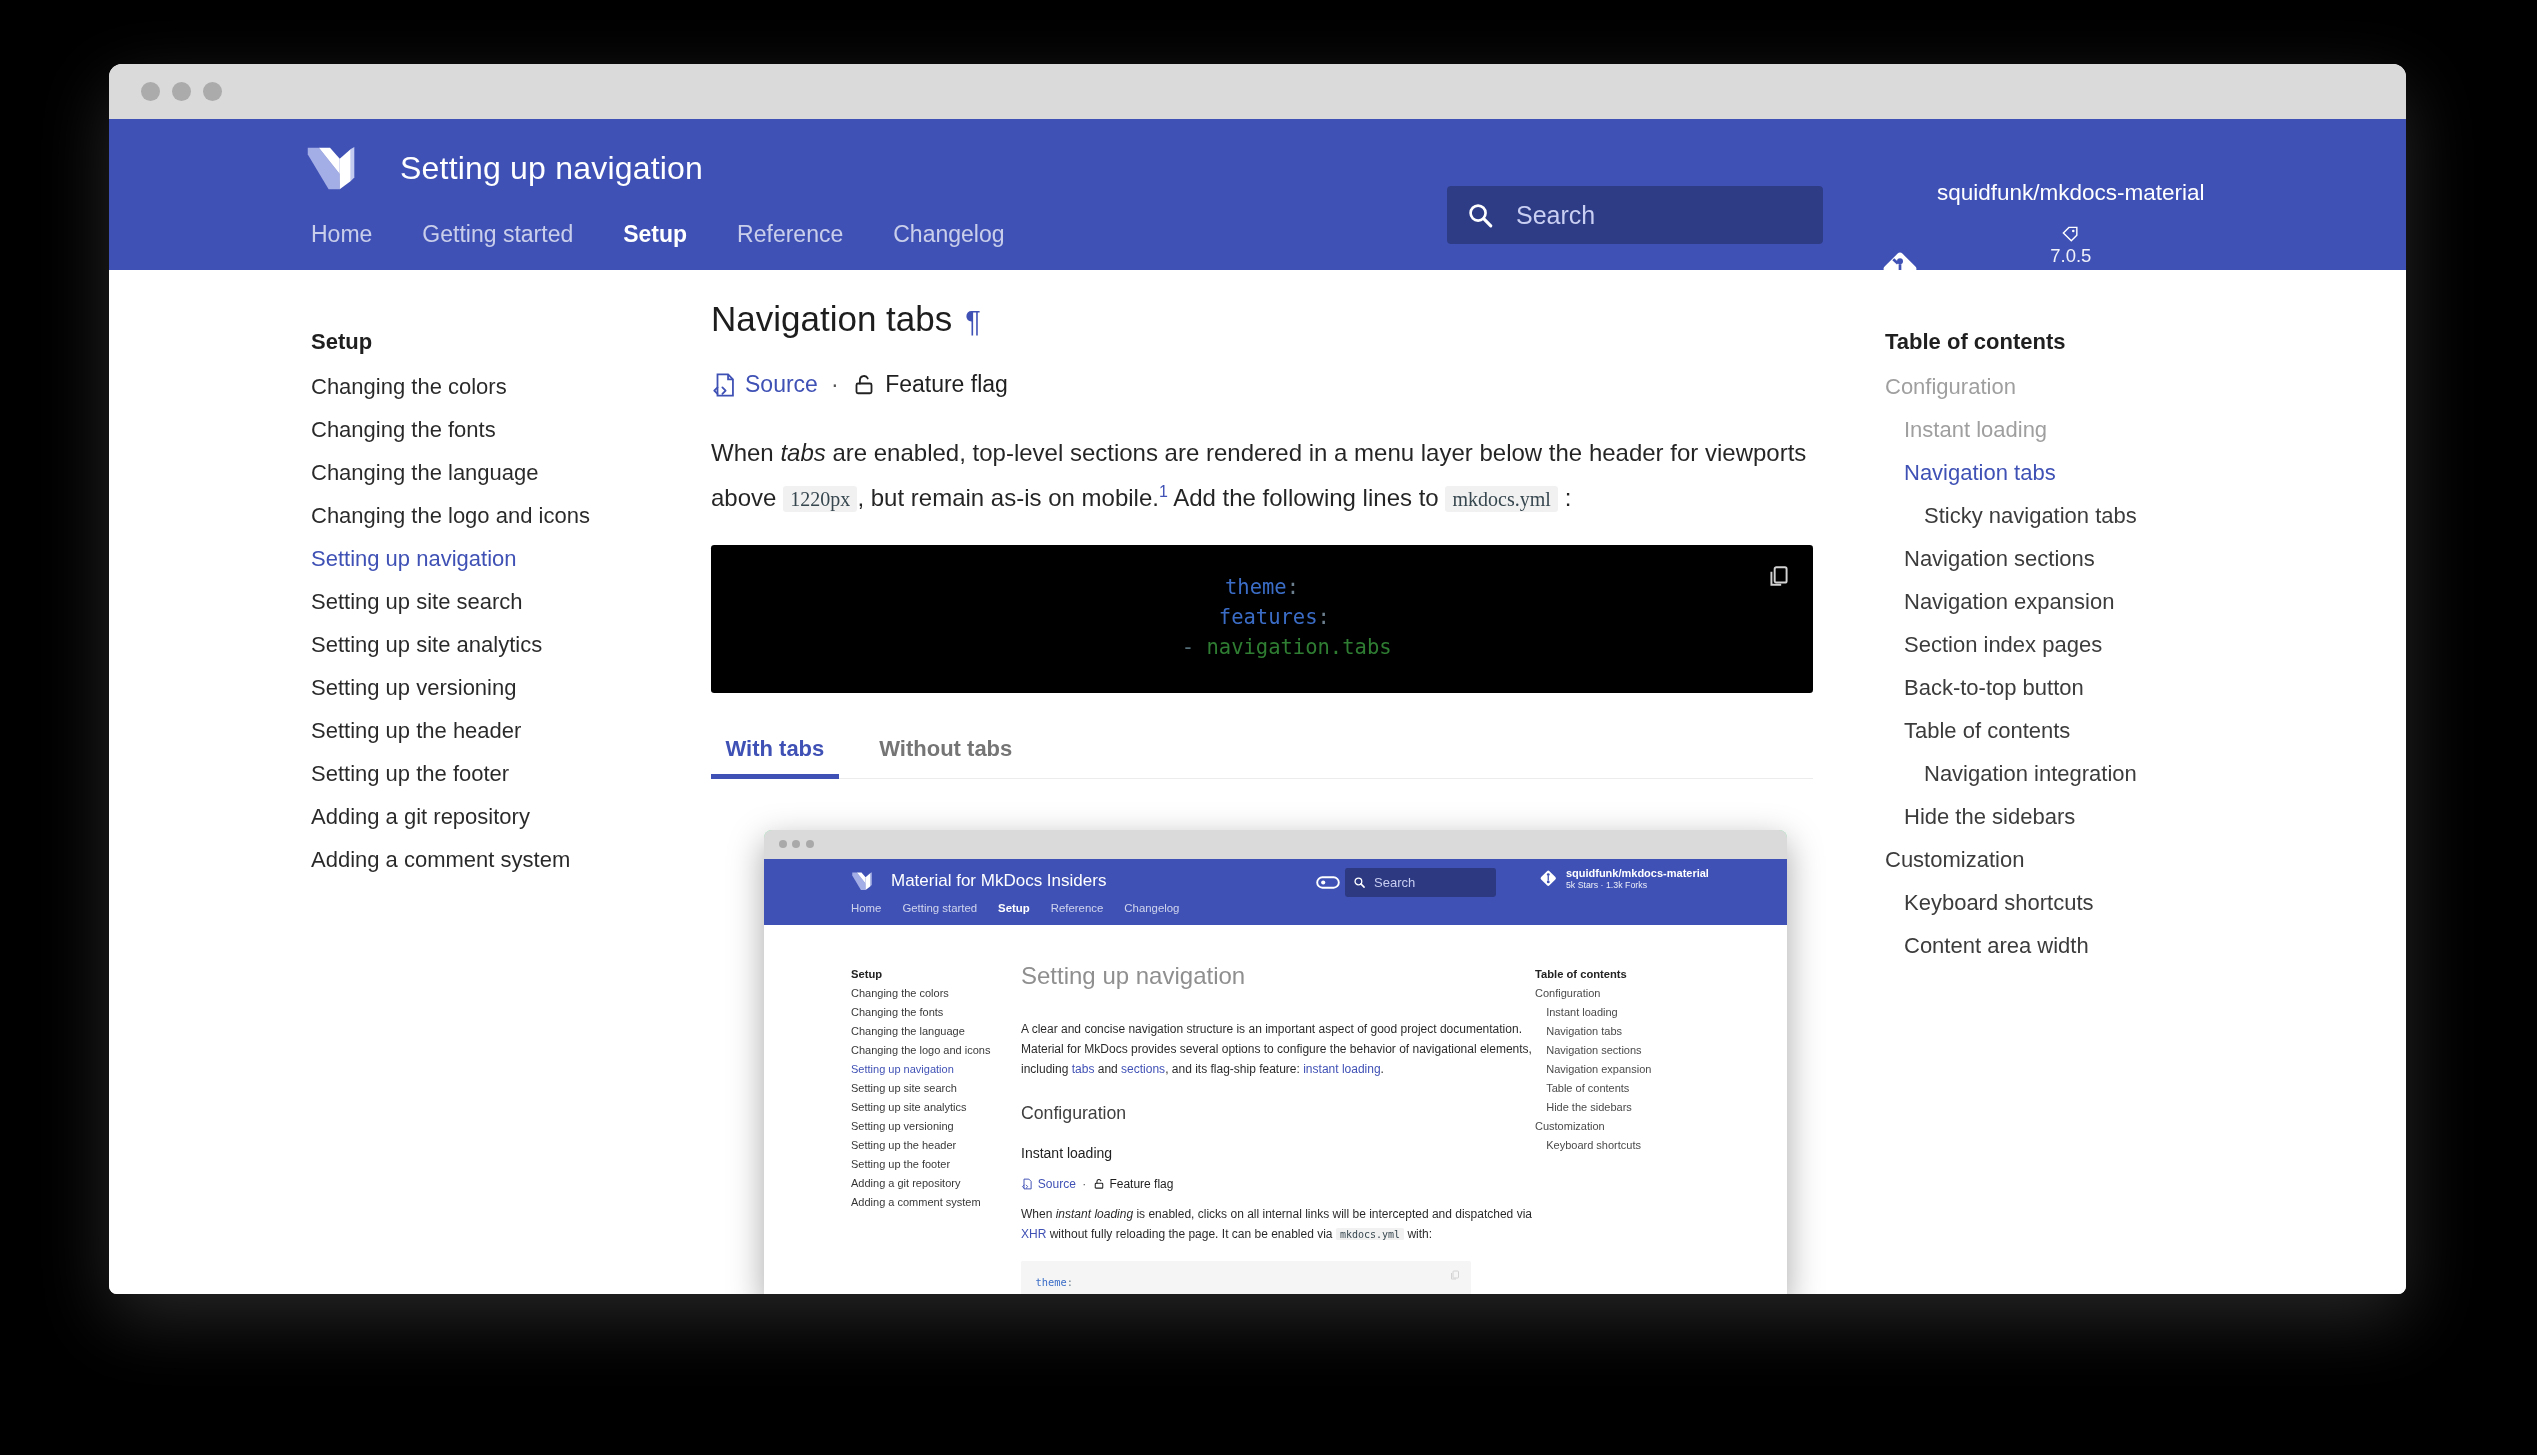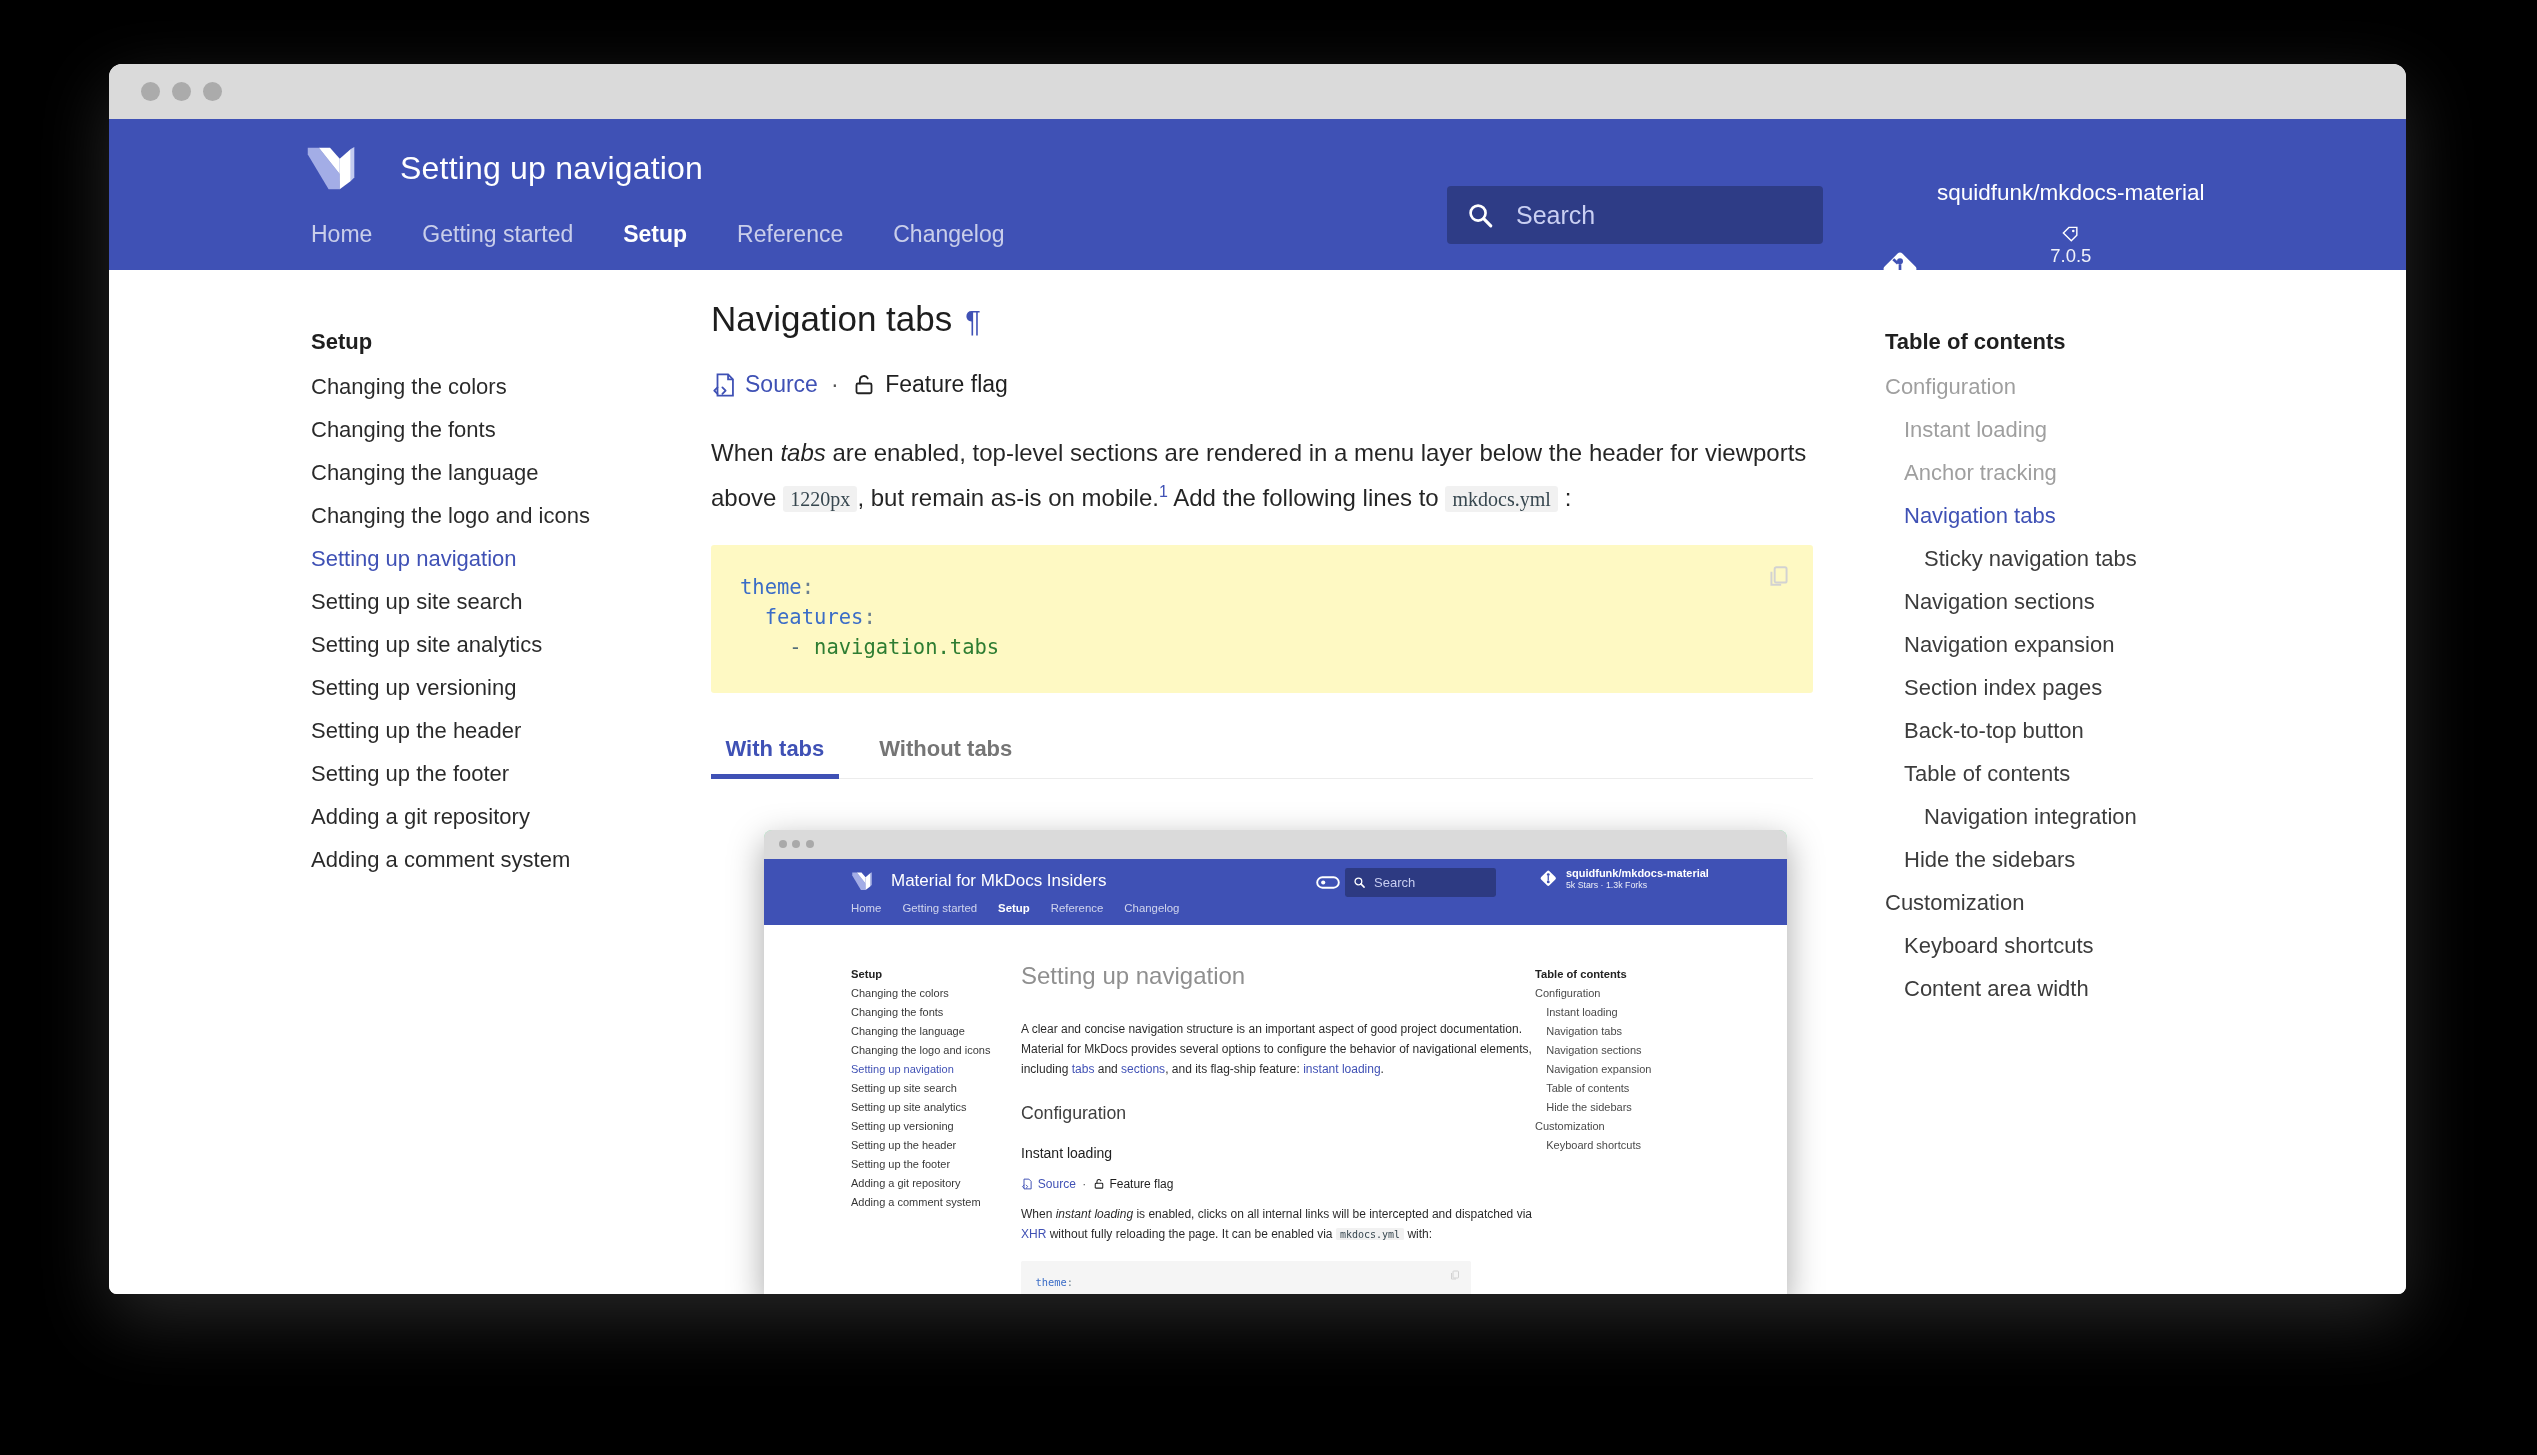--- a/index.html
+++ b/index.html
@@ -57,21 +57,21 @@
   .srcline { margin-top:32px; display:flex; align-items:center; font-size:23px; color:#1f1f1f; }
   .srcline .src-label { color:#3f51b5; margin-left:8px; }
   .srcline .sep { color:#555; margin:0 13px; }
   .srcline .lock { margin-right:9.6px; }
 
   .para { margin-top:35px; font-size:24px; line-height:39px; color:rgba(0,0,0,.86); }
   .ic { font-family:Liberation Serif, serif; font-size:20px; background:#f1f1f1; border-radius:3.2px; padding:2.4px 7.2px; color:#37474f; }
   sup.fn { color:#3f51b5; font-size:16px; cursor:pointer; }
   .it { font-style:italic; }
 
-  .codeblock { position:relative; margin-top:26px; background:#fef9c3; border-radius:3.2px; padding:27px 29px 30.5px; }
+  .codeblock { position:relative; margin-top:26px; background:#000000; border-radius:3.2px; padding:27px 29px 30.5px;text-align:center; }
   .codeblock pre { font-family:"DejaVu Sans Mono", monospace; font-size:20.5px; line-height:30px; }
   .ck { color:#3b6dc7; } .cp { color:#6b7f8e; } .cv { color:#2e7d32; } .cd { color:#546e7a; }
   .copybtn { position:absolute; right:21px; top:17.7px; cursor:pointer; }
 
   .ctabs { margin-top:43px; display:flex; border-bottom:1.6px solid #ececec; }
   .ctab { position:relative; font-size:22px; font-weight:700; color:#757575; padding:0 14.5px 16px; margin-right:26px; cursor:pointer; }
   .ctab.active { color:#3f51b5; }
   .ctab.active::after { content:""; position:absolute; left:0; right:0; bottom:-1.6px; height:4.8px; background:#3f51b5; }
 
   
@@ -372,21 +372,20 @@
         </div>
       </div>
     </main>
 
     <nav class="toc">
       <div class="side-title">Table of contents</div>
       <div>
 
       <span class="toc-item muted">Configuration</span>
           <span class="toc-item muted indent-1">Instant loading</span>
-          <span class="toc-item muted indent-1">Anchor tracking</span>
           <span class="toc-item active indent-1">Navigation tabs</span>
           <span class="toc-item indent-2">Sticky navigation tabs</span>
           <span class="toc-item indent-1">Navigation sections</span>
           <span class="toc-item indent-1">Navigation expansion</span>
           <span class="toc-item indent-1">Section index pages</span>
           <span class="toc-item indent-1">Back-to-top button</span>
           <span class="toc-item indent-1">Table of contents</span>
           <span class="toc-item indent-2">Navigation integration</span>
           <span class="toc-item indent-1">Hide the sidebars</span>
           <span class="toc-item">Customization</span>

